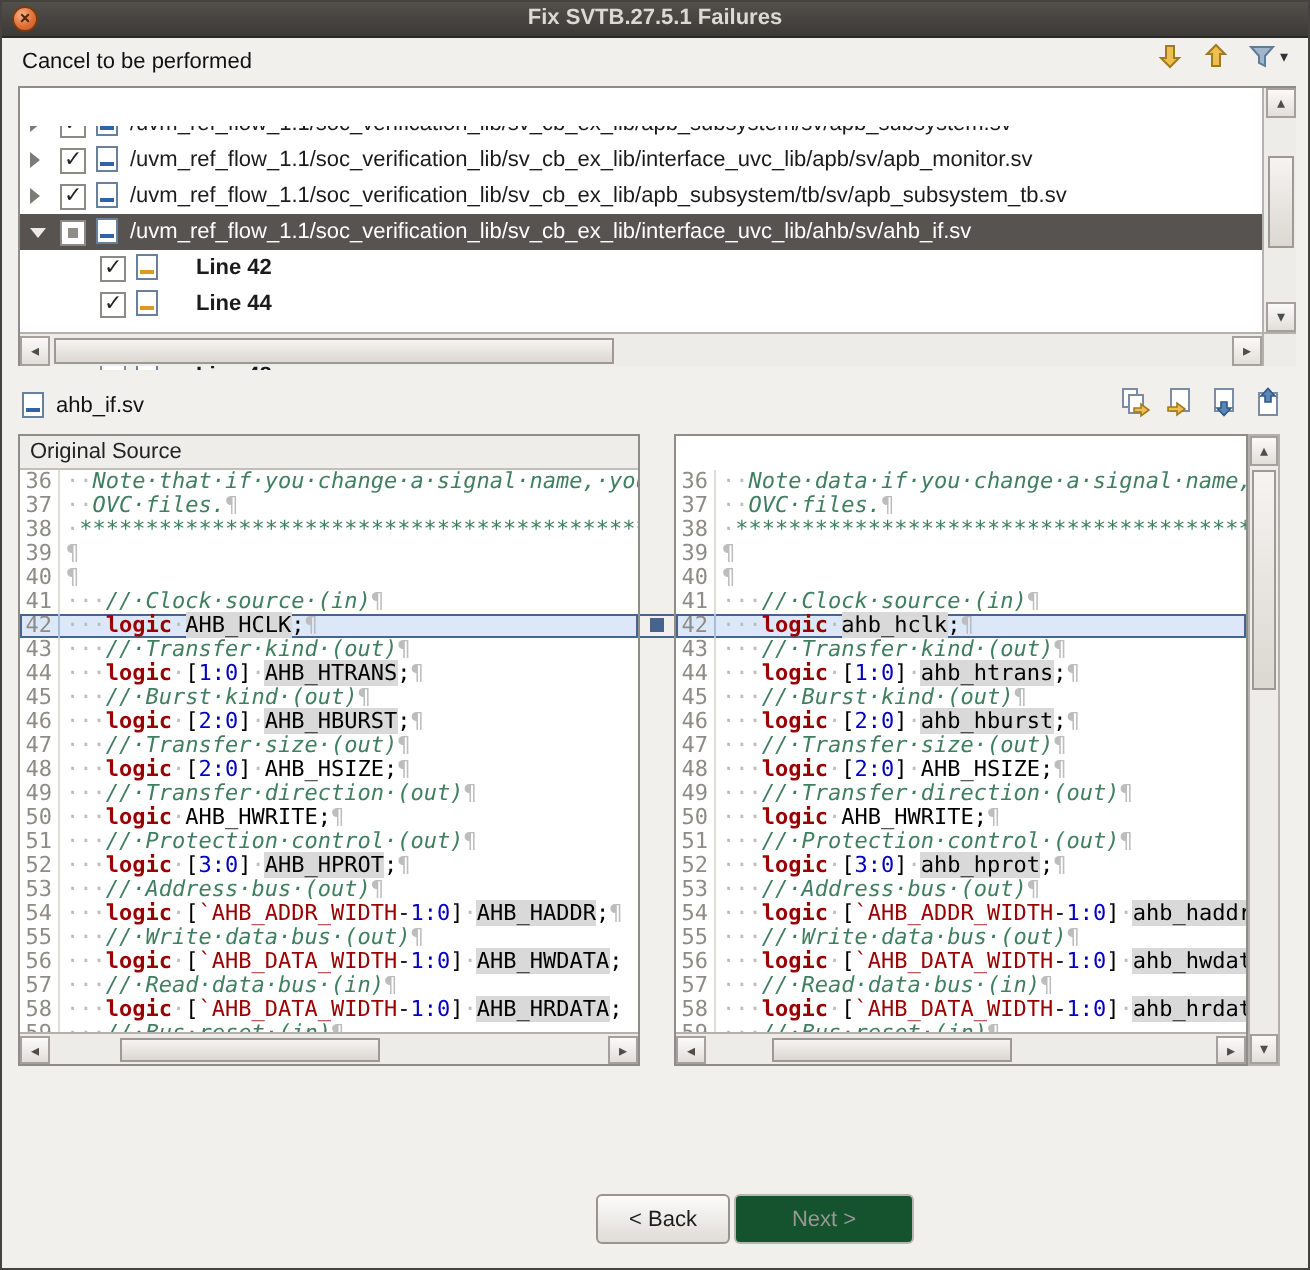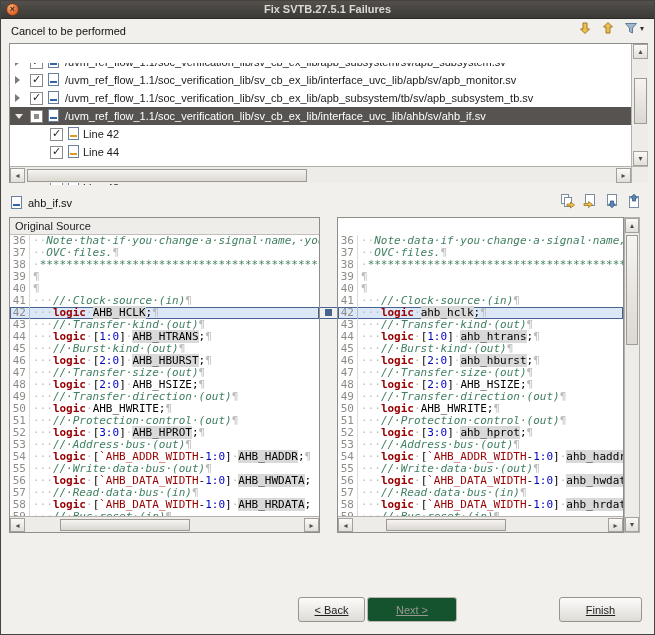--- a/index.html
+++ b/index.html
@@ -37,21 +37,21 @@
   .cb.checked::after { content:"✓"; position:absolute; left:1px; top:-2px; font-size:11px; font-weight:bold;
                        color:#222; font-family:"DejaVu Sans",sans-serif; }
   .cb.mixed::after { content:""; position:absolute; left:3px; top:3px; right:3px; bottom:3px; background:#8f8d89; }
   .doc { position:absolute; top:2px; width:11px; height:13px; background:#fff; border:1px solid #68809c; }
   .trow .doc { left:38px; }
   .trow.child .doc { left:58px; }
   .doc.file::after { content:""; position:absolute; left:1px; top:7px; width:7px; height:2px; background:#2f64a8; }
   .doc.line::after { content:""; position:absolute; left:1px; top:7px; width:7px; height:2px; background:#dc9a22; }
   .tlabel { position:absolute; top:0; line-height:18px; white-space:nowrap; }
   .trow .tlabel { left:55px; }
-  .trow.child .tlabel { left:73px; }
+  .trow.child .tlabel { left:88px;font-weight:bold; }
 
   
   .sb { position:absolute; background:#eeece8; }
   .sbtn { position:absolute; width:15px; height:15px; background:linear-gradient(#fbfaf8,#e2dfda);
           border:1px solid #a4a19c; font-size:8px; line-height:13px; text-align:center; color:#504e4a;
           font-family:"DejaVu Sans",sans-serif; cursor:pointer; }
   .sthumb { position:absolute; background:linear-gradient(#f6f4f1,#dbd7d1); border:1px solid #9d9a95; cursor:pointer; }
   .tree-vsb { left:621px; top:0; width:17px; height:122px; border-left:1px solid #b4b1ac; }
   .tree-vsb .sbtn.up { left:1px; top:0; } .tree-vsb .sbtn.down { left:1px; bottom:0; }
   .tree-vsb .sthumb { left:2px; width:13px; top:34px; height:46px; }
@@ -97,21 +97,21 @@
 
   
   .conn { position:absolute; background:#46648f; }
   .conn.t { left:311px; top:90px; width:17px; height:1px; }
   .conn.b { left:311px; top:101px; width:17px; height:1px; }
   .conn.sq { left:316px; top:92px; width:7px; height:7px; }
 
   
   .btn-std { position:absolute; top:596px; height:25px; font-family:"Liberation Sans",sans-serif;
              font-size:11px; color:#1c1c1c; border:1px solid #98958f; border-radius:3px;
-             background:linear-gradient(#fcfbfa,#eceae6 55%,#dfdcd7); cursor:pointer;text-decoration:underline; }
+             background:linear-gradient(#fcfbfa,#eceae6 55%,#dfdcd7); cursor:pointer; }
   .btn-std.disabled { color:#9a9894; background:#14532d; border-color:#b9b6b0; cursor:default; }
   #btn-back   { left:297px; width:67px; }
   #btn-next   { left:366px; width:90px; }
   #btn-cancel { left:468px; width:78px; }
   #btn-finish { left:558px; width:83px; }
 </style>
 </head>
 <body>
 
 <div class="window">
@@ -292,15 +292,14 @@
 
     <div class="sb cmp-vsb">
       <span class="sbtn up">▴</span>
       <span class="sthumb"></span>
       <span class="sbtn down">▾</span>
     </div>
   </div>
 
   <button class="btn-std" id="btn-back">&lt; Back</button>
   <button class="btn-std disabled" id="btn-next" disabled="">Next &gt;</button>
-  <button class="btn-std" id="btn-finish">Finish</button>
 
 </div>
 
 </body></html>

